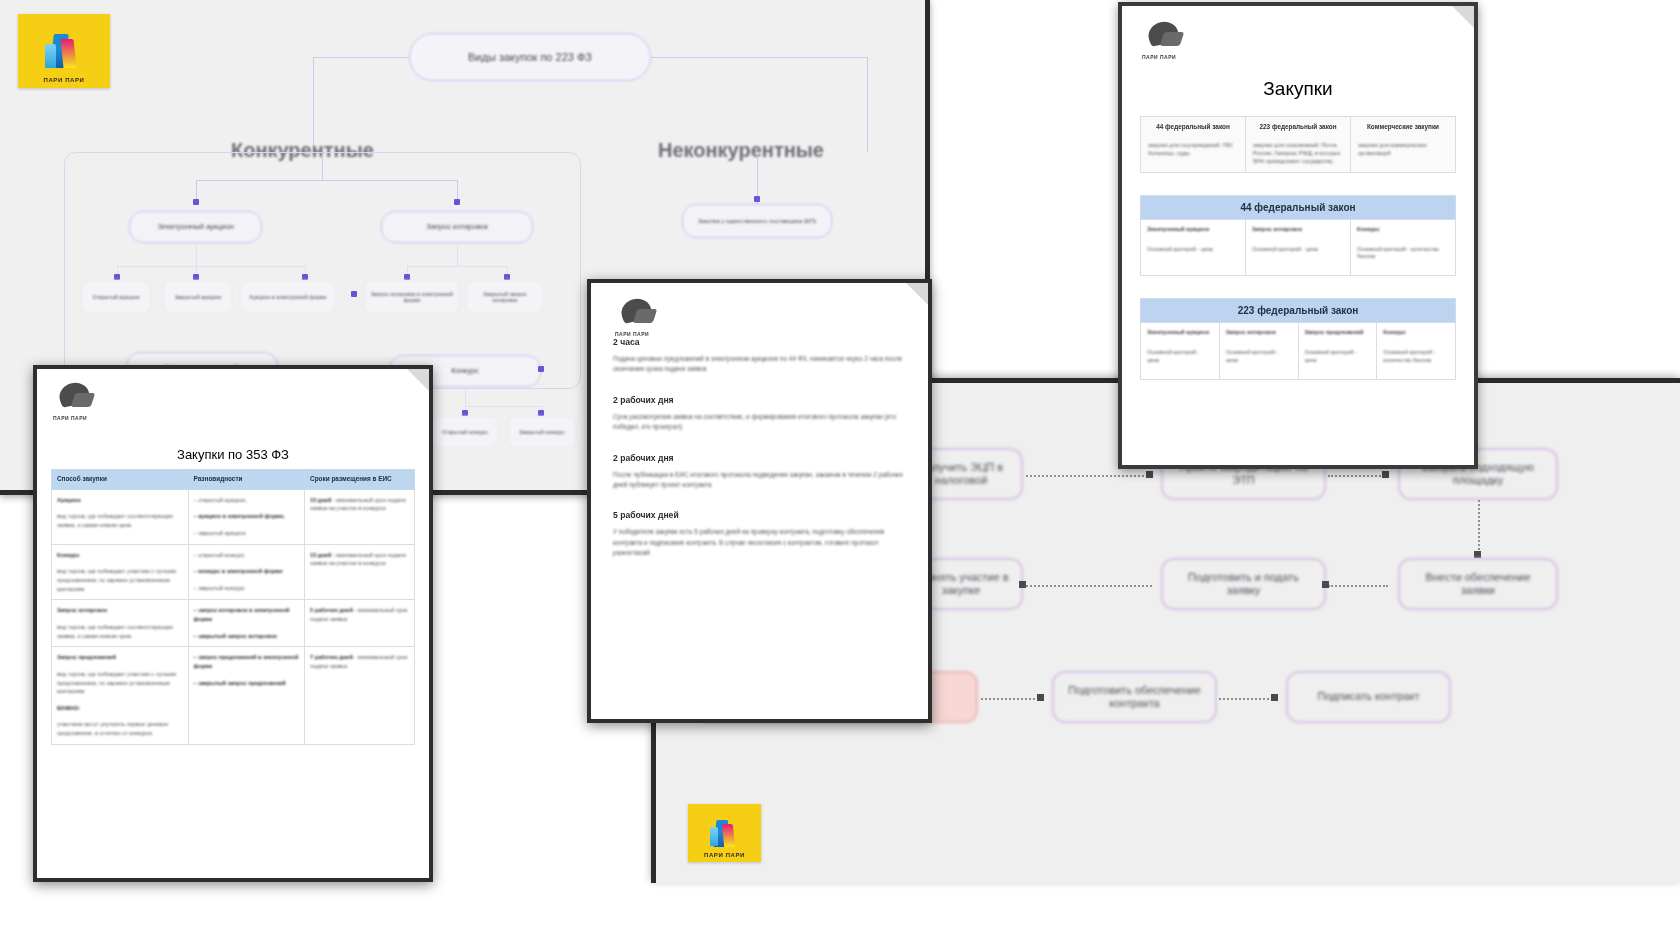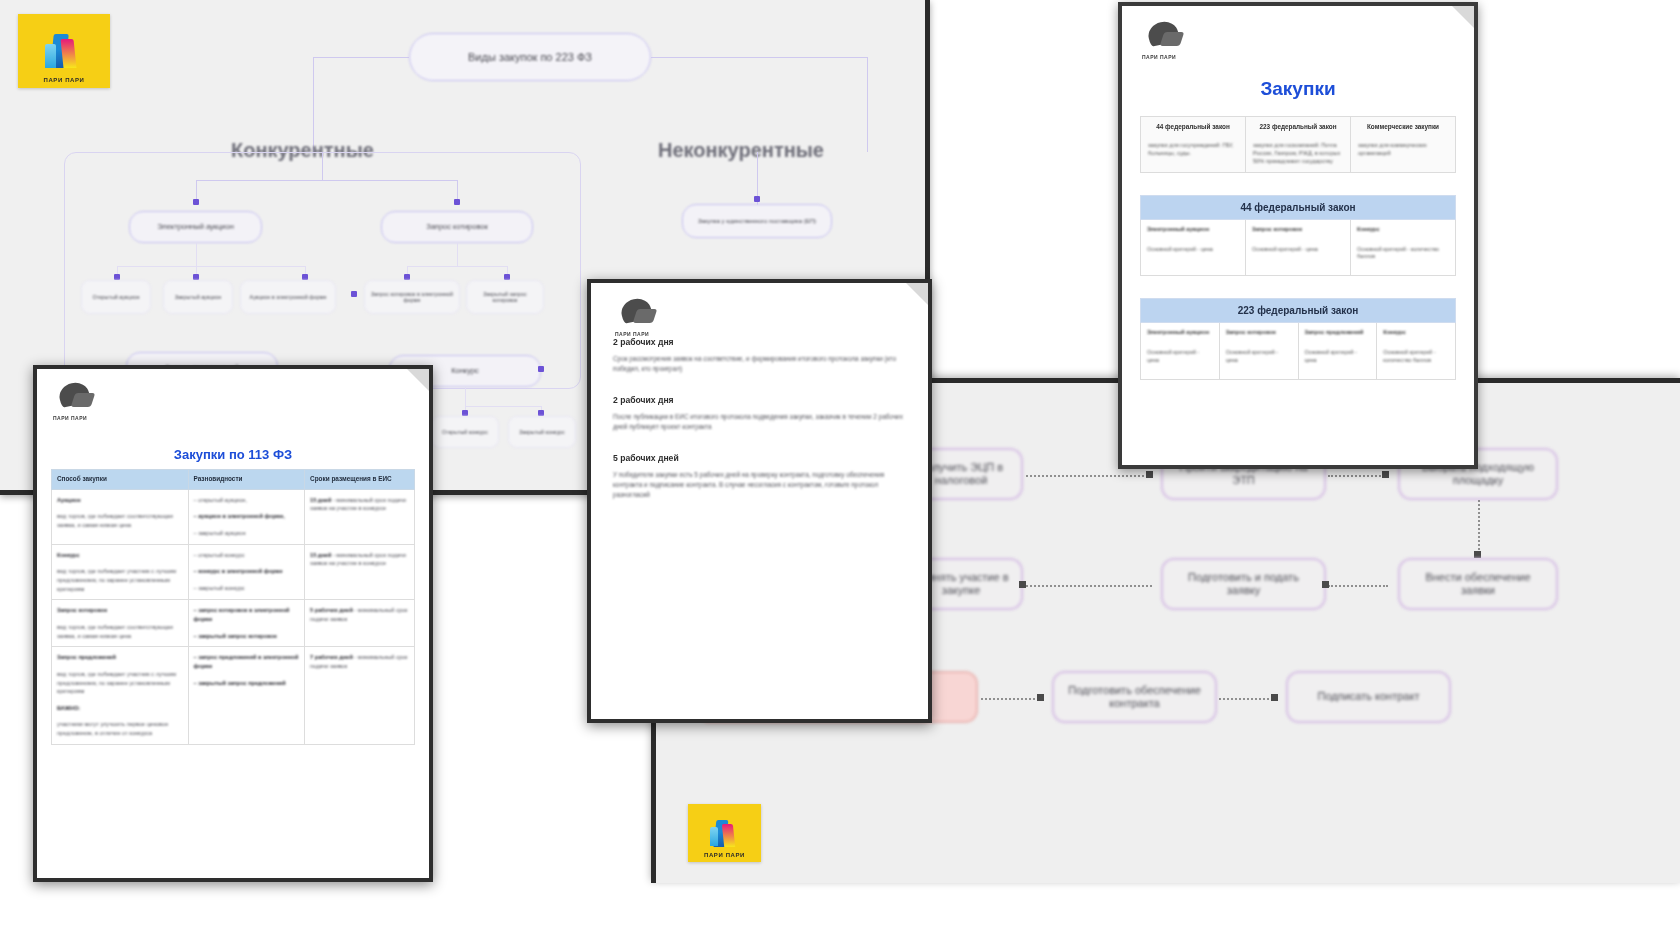--- a/index.html
+++ b/index.html
@@ -67,21 +67,21 @@
   .doc-logo .g{
     position:absolute;left:8px;top:2px;width:30px;height:22px;background:#4c4c4c;
     border-radius:50% 50% 40% 10% / 60% 60% 40% 40%;transform:rotate(-12deg);
   }
   .doc-logo .g2{
     position:absolute;left:22px;top:12px;width:20px;height:14px;background:#6a6a6a;
     border-radius:3px;transform:skewX(-18deg);
   }
   .doc-logo .txt{position:absolute;bottom:0;left:2px;font-size:5px;font-weight:700;color:#3a3a3a;letter-spacing:.5px;filter:blur(.6px);}
   .doc-title{
-    text-align:center;font-size:19px;font-weight:700;color:#1d4ed8;margin:18px 0 16px 0;
+    text-align:center;font-size:19px;font-weight:400;color:#000000;margin:18px 0 16px 0;
     filter:blur(.25px);
   }
   .grid3{display:flex;border:1px solid #dcdcdc;}
   .grid3 .cell{flex:1;border-right:1px solid #dcdcdc;padding:6px 7px;background:#fafafa;}
   .grid3 .cell:last-child{border-right:none;}
   .grid3 .ch{font-size:6.4px;font-weight:700;text-align:center;color:#2f2f2f;line-height:1.35;filter:blur(.75px);margin-bottom:9px;}
   .grid3 .cb{font-size:5.6px;color:#555;line-height:1.5;filter:blur(.85px);}
   .lawbar{
     background:#bcd4f0;text-align:center;font-weight:700;font-size:10px;color:#23314a;
     padding:6px 0;margin-top:22px;filter:blur(.45px);border:1px solid #cfdcef;
@@ -329,21 +329,21 @@
 
 <div class="window" id="doc-223">
   <div class="corner-fold"></div>
 
   <div class="doc-logo">
     <div class="g"></div>
       <div class="g2"></div>
     <div class="txt">ПАРИ ПАРИ</div>
   </div>
 
-  <div class="doc-title">Закупки по 113 ФЗ</div>
+  <div class="doc-title">Закупки по 353 ФЗ</div>
 
   <table class="t223">
     <thead>
       <tr>
         <th class="c1">Способ закупки</th>
         <th class="c2">Разновидности</th>
         <th class="c3">Сроки размещения в ЕИС</th>
       </tr>
     </thead>
     <tbody>
@@ -415,20 +415,24 @@
   <div class="corner-fold"></div>
 
   <div class="doc-logo">
     <div class="g"></div>
       <div class="g2"></div>
     <div class="txt">ПАРИ ПАРИ</div>
   </div>
 
 
   <div>
+    <div class="sec-h">2 часа</div>
+    <div class="sec-p">Подача ценовых предложений в электронном аукционе по 44 ФЗ, начинается через 2 часа после окончания срока подачи заявок</div>
+  </div>
+  <div>
     <div class="sec-h">2 рабочих дня</div>
     <div class="sec-p">Срок рассмотрения заявок на соответствие, и формирования итогового протокола закупки (кто победил, кто проиграл)</div>
   </div>
   <div>
     <div class="sec-h">2 рабочих дня</div>
     <div class="sec-p">После публикации в ЕИС итогового протокола подведения закупки, заказчик в течении 2 рабочих дней публикует проект контракта</div>
   </div>
   <div>
     <div class="sec-h">5 рабочих дней</div>
     <div class="sec-p">У победителя закупки есть 5 рабочих дней на проверку контракта, подготовку обеспечения контракта и подписание контракта. В случае несогласия с контрактом, готовьте протокол разногласий</div>

